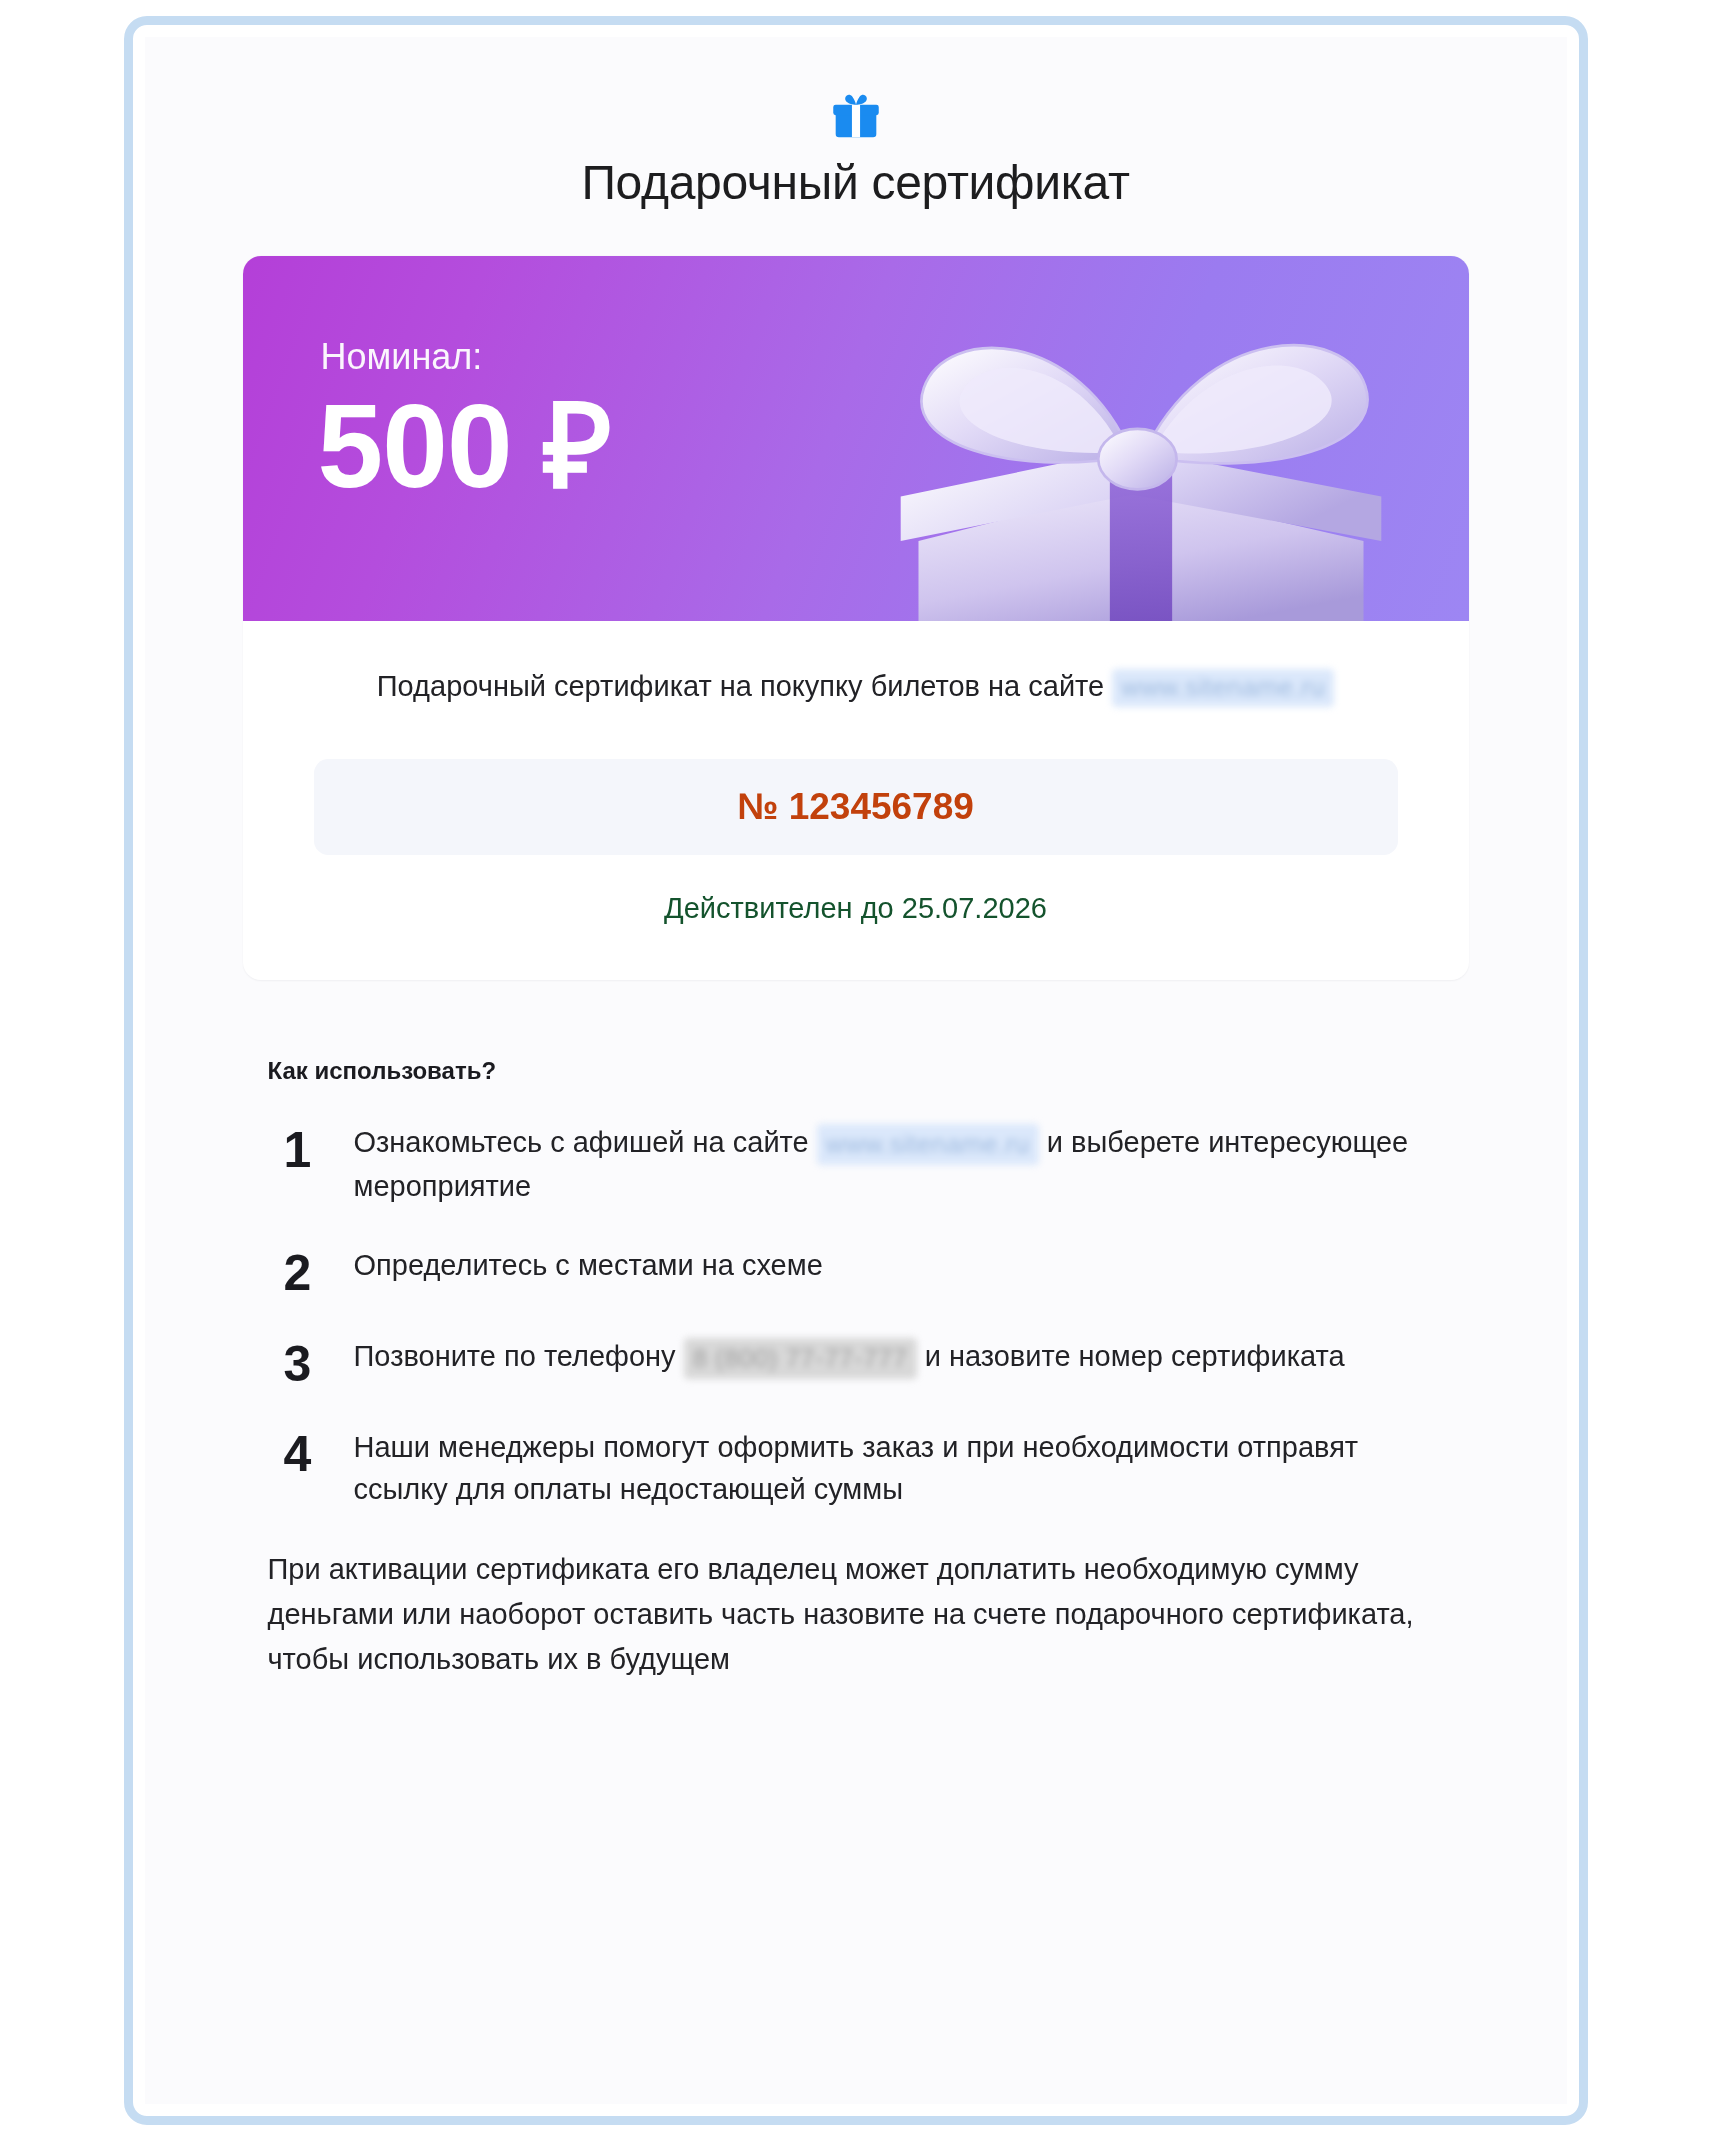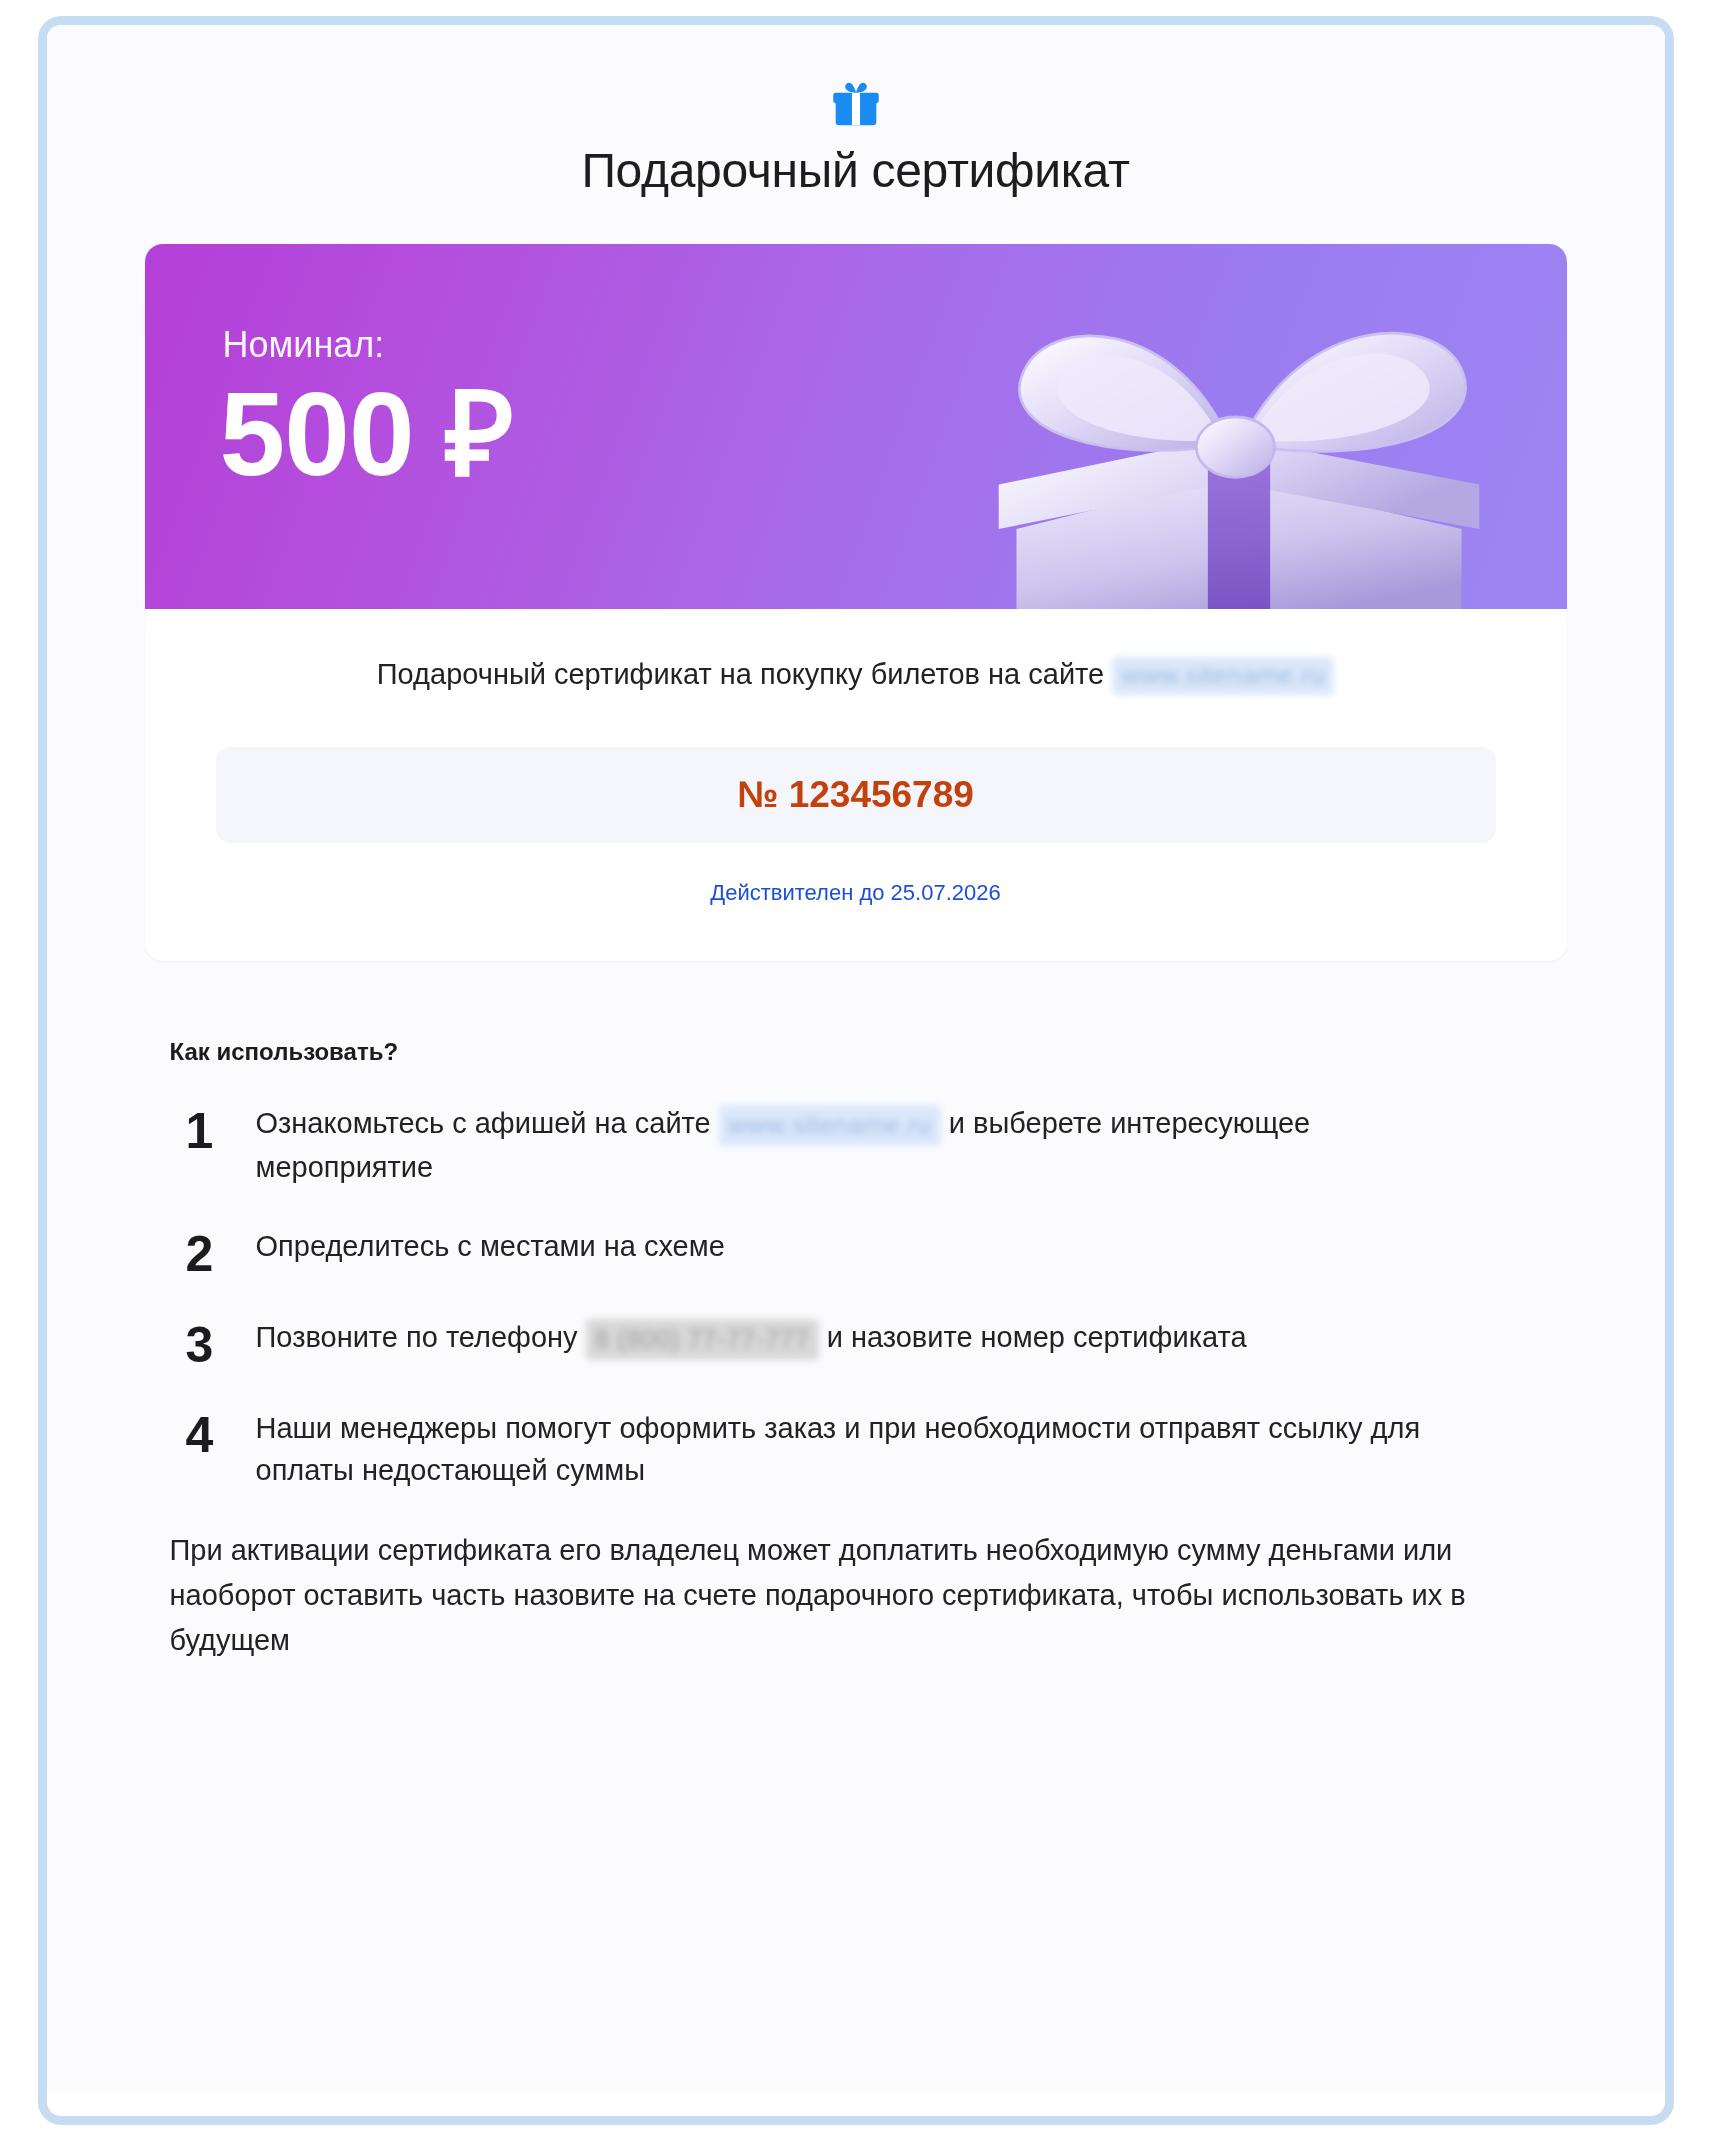--- a/index.html
+++ b/index.html
@@ -18,26 +18,26 @@
     width: 1711px;
     height: 2152px;
     box-sizing: border-box;
     padding: 16px 27px 27px 27px;
     display: flex;
     justify-content: center;
   }
 
   
   .frame {
-    width: 1636px;
+    width: 1464px;
     border: 9px solid #c5dcf2;
     border-radius: 23px;
     background: #ffffff;
     box-sizing: border-box;
-    padding: 0;
+    padding: 12px;
     overflow: hidden;
   }
 
   .sheet {
     background: #fbfbfd;
     padding: 53px 98px 80px 98px;
     box-sizing: border-box;
     min-height: 2067px;
   }
 
@@ -133,22 +133,22 @@
   .cert-number {
     background: #f4f6fb;
     border-radius: 14.3px;
     padding: 27px 18px;
     font-size: 37px;
     font-weight: 700;
     color: #c2410c;
     margin-bottom: 37px;
   }
   .cert-valid {
-    font-size: 22px;
-    color: #1d4ed8;
+    font-size: 29px;
+    color: #14532d;
   }
 
   
   .howto {
     margin-top: 77px;
     padding: 0 25px;
   }
   .howto-title {
     font-size: 24px;
     font-weight: 700;

